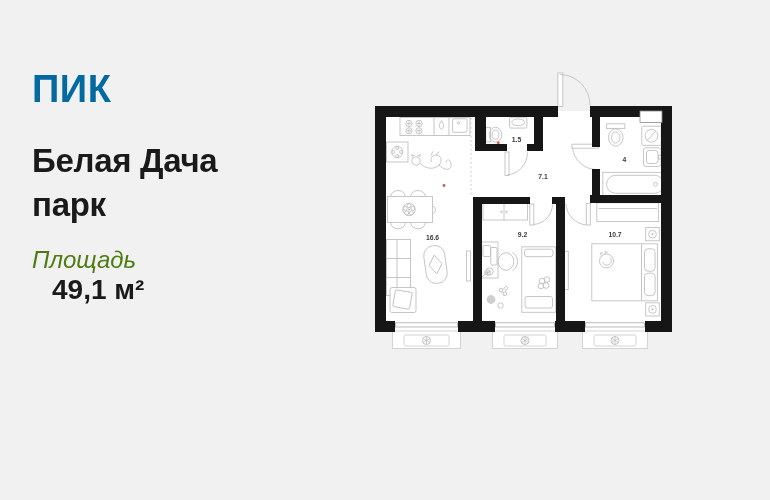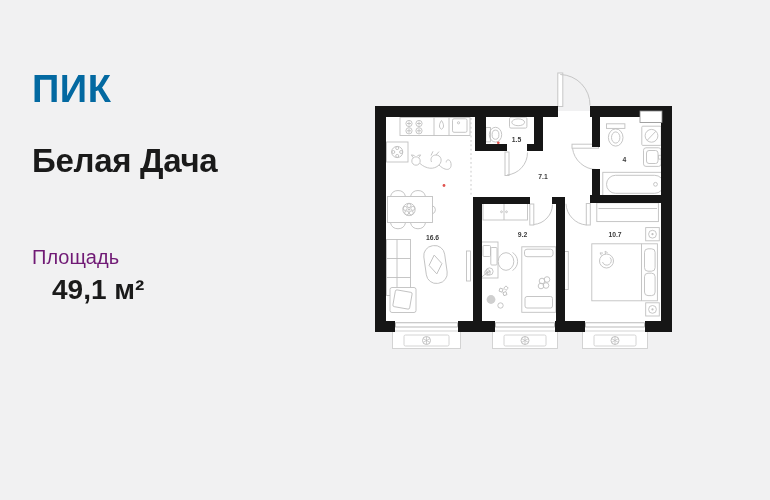--- a/index.html
+++ b/index.html
@@ -14,41 +14,42 @@
     font-size:38px;font-weight:700;letter-spacing:0.5px;
     color:#0369a1;line-height:1;
   }
   .title{
     position:absolute;left:0;top:122px;width:240px;
     font-size:33px;font-weight:700;color:#1A1A1A;
     line-height:1.34;letter-spacing:-0.3px;margin-top:17px;
   }
   .area-label{
     position:absolute;left:0;top:246px;
-    font-size:20px;font-weight:500;color:#701a75;
+    font-size:24px;font-weight:500;color:#4d7c0f;font-style:italic;
   }
   .area-value{
     position:absolute;left:0;top:274px;
     font-size:28px;font-weight:700;color:#1A1A1A;margin-left:20px;
   }
   .plan-wrap{position:absolute;left:368px;top:64px;width:322px;height:292px;}
   svg text{font-family:"Liberation Sans", sans-serif;font-size:6.8px;font-weight:600;fill:#3B3B3B;}
   .furn{fill:#FFFFFF;stroke:#C0C0C0;stroke-width:0.9;}
   .furno{fill:none;stroke:#C0C0C0;stroke-width:0.9;}
   .door{fill:none;stroke:#C6C6C6;stroke-width:1;}
   .doorleaf{fill:#FFFFFF;stroke:#C6C6C6;stroke-width:1;}
   .wall{fill:#161616;}
 </style>
 </head>
 <body>
 
 <div class="left-panel">
   <div class="logo">ПИК</div>
   <div class="title">
     <div>Белая Дача</div>
+    <div>парк</div>
   </div>
   <div class="area-label">Площадь</div>
   <div class="area-value">49,1 м²</div>
 </div>
 
 <div class="plan-wrap">
 <svg width="322" height="292" viewBox="368 64 322 292" xmlns="http://www.w3.org/2000/svg">
 
   <rect x="381" y="111" width="285" height="215" fill="#FFFFFF"></rect>
 

